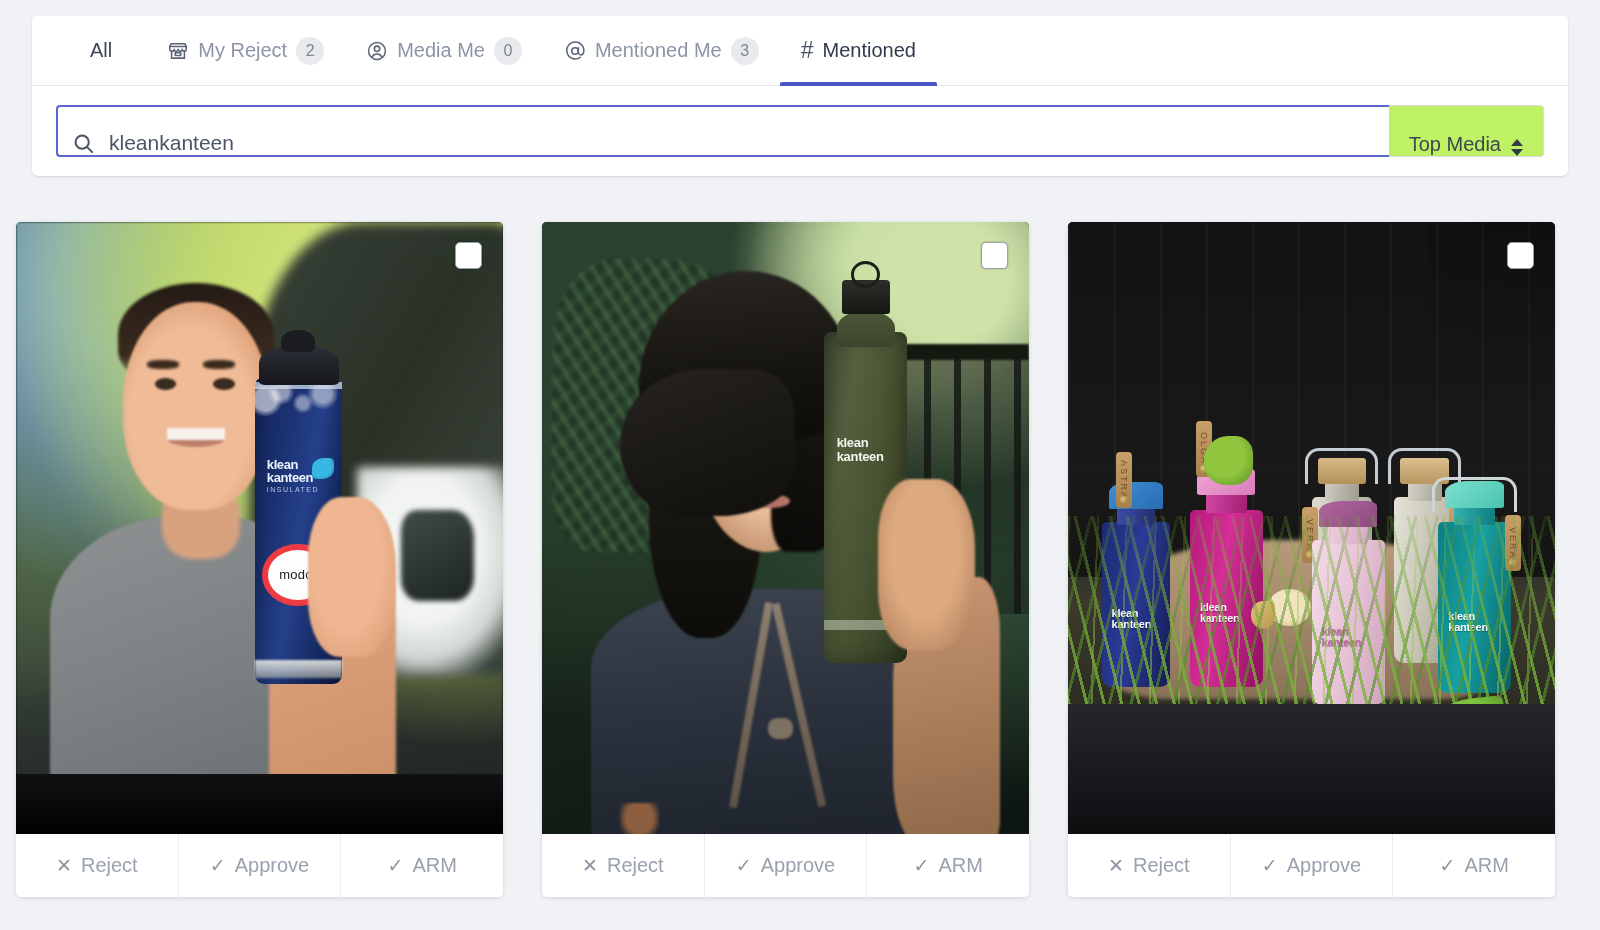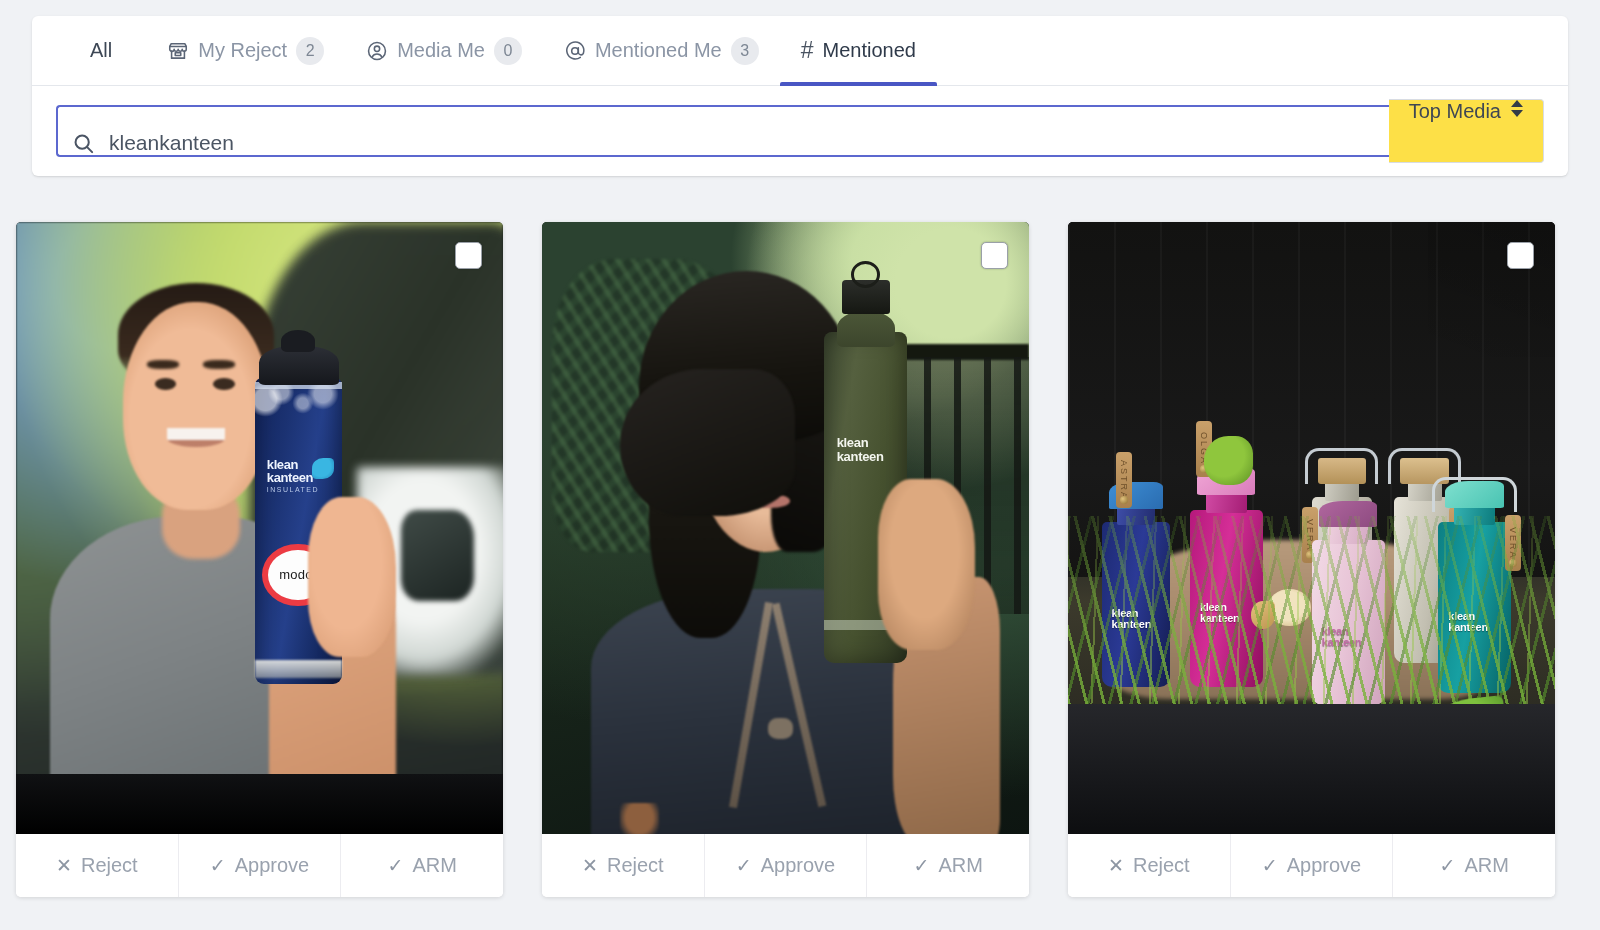--- a/index.html
+++ b/index.html
@@ -119,30 +119,30 @@
     font-family: "Liberation Sans", sans-serif;
     font-size: 21px;
     color: #4b5563;
     background: transparent;
     caret-color: #3b4252;
   }
   .search-input::placeholder { color: #9aa3b0; }
 
   .sort-select {
     display: flex;
-    align-items: flex-start;
+    align-items: flex-end;
     justify-content: center;
     gap: 10px;
-    height: 64px;
+    height: 52px;
     padding: 0 20px;
     min-width: 134px;
     border: 1px solid #d8dce3;
     border-left: none;
     border-radius: 0 4px 4px 0;
-    background: #fde047;
+    background: #bef264;
     color: #3f4753;
     font-size: 20px;
     cursor: pointer;
     white-space: nowrap;
   }
   .stepper {
     display: inline-flex;
     flex-direction: column;
     gap: 3px;
     color: #333b47;

